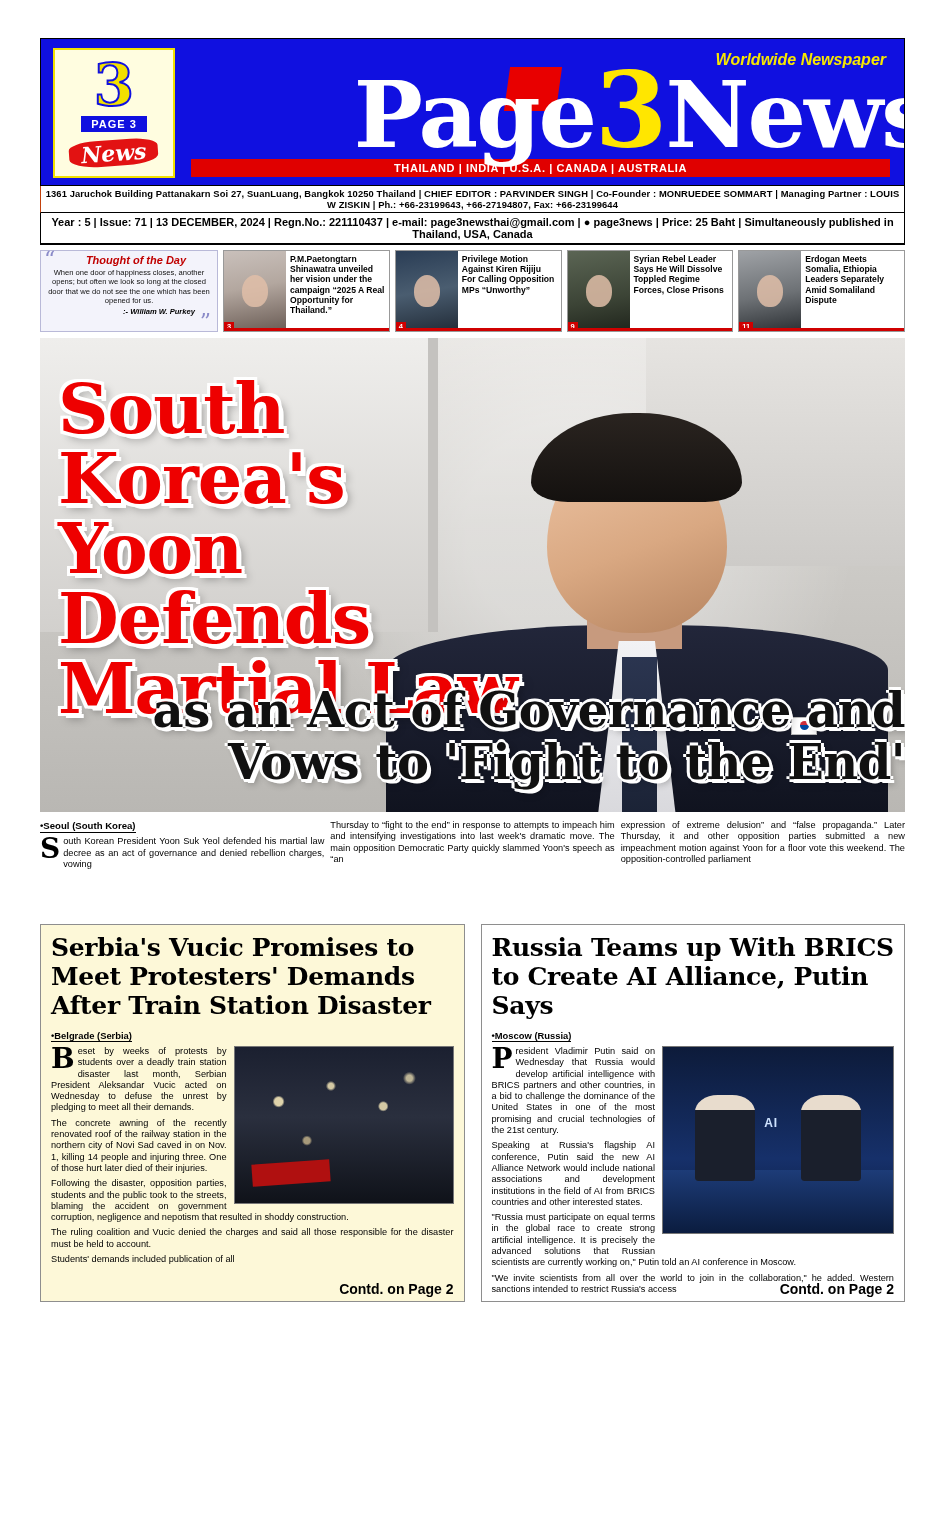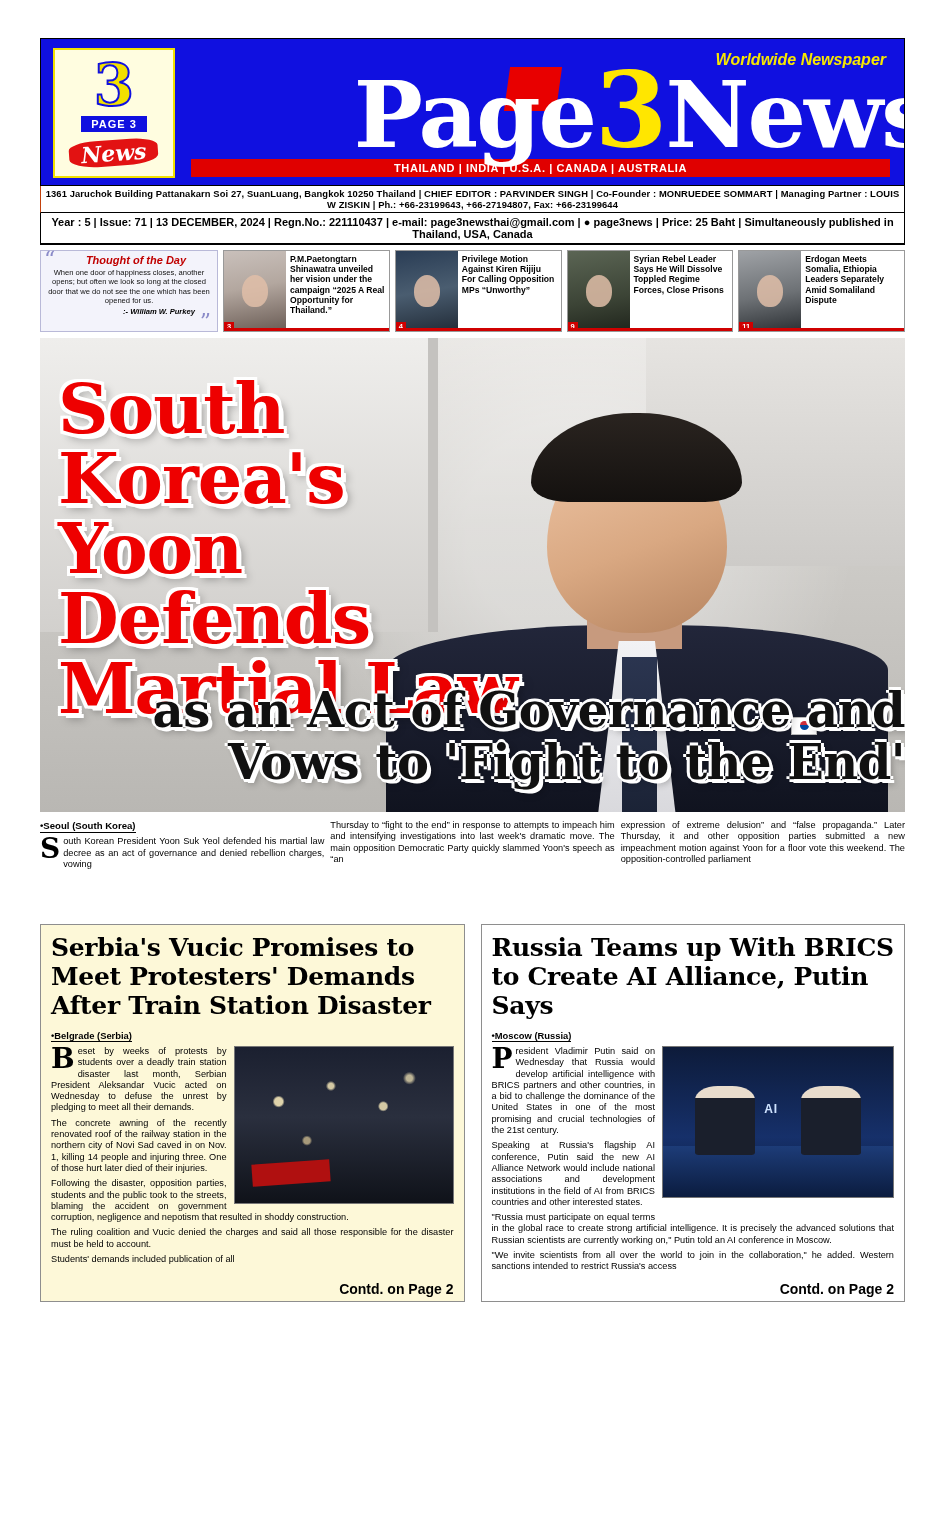--- a/index.html
+++ b/index.html
@@ -449,21 +449,21 @@
   .crowd::after {
     content:"";
     position:absolute; left:8%; bottom:12%;
     width:36%; height:14%;
     background:#b01010;
     transform: rotate(-4deg);
   }
   .panelimg {
     float: right;
     width: 232px;
-    height: 152px;
+    height: 188px;
     margin: 0 0 18px 7px;
     border: 1px solid #777;
     position: relative;
     overflow: hidden;
     background: linear-gradient(180deg,#0d1b3a 0%, #16306a 60%, #0a1a3c 100%);
   }
   .panelimg .stagefloor {
     position:absolute; left:0; right:0; bottom:0; height:34%;
     background: linear-gradient(180deg,#1d3c78,#0b1c3f);
   }

